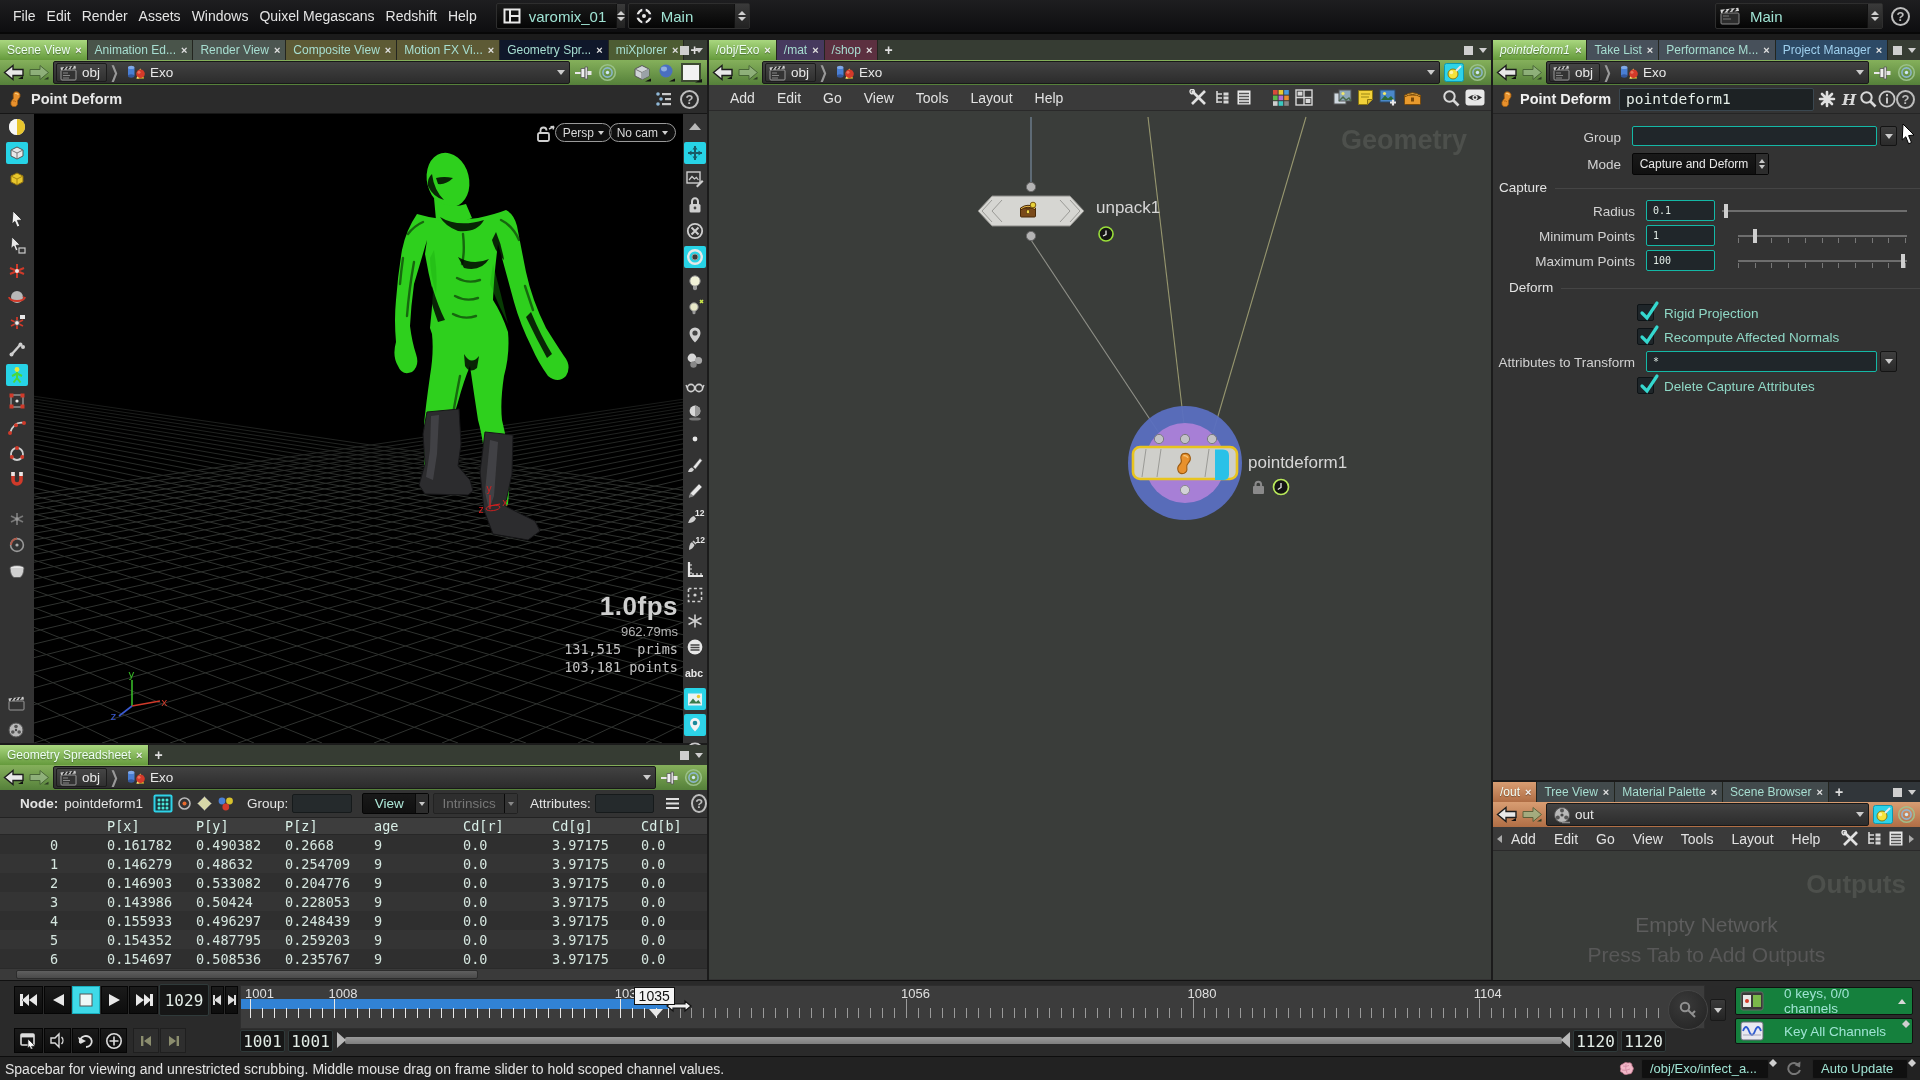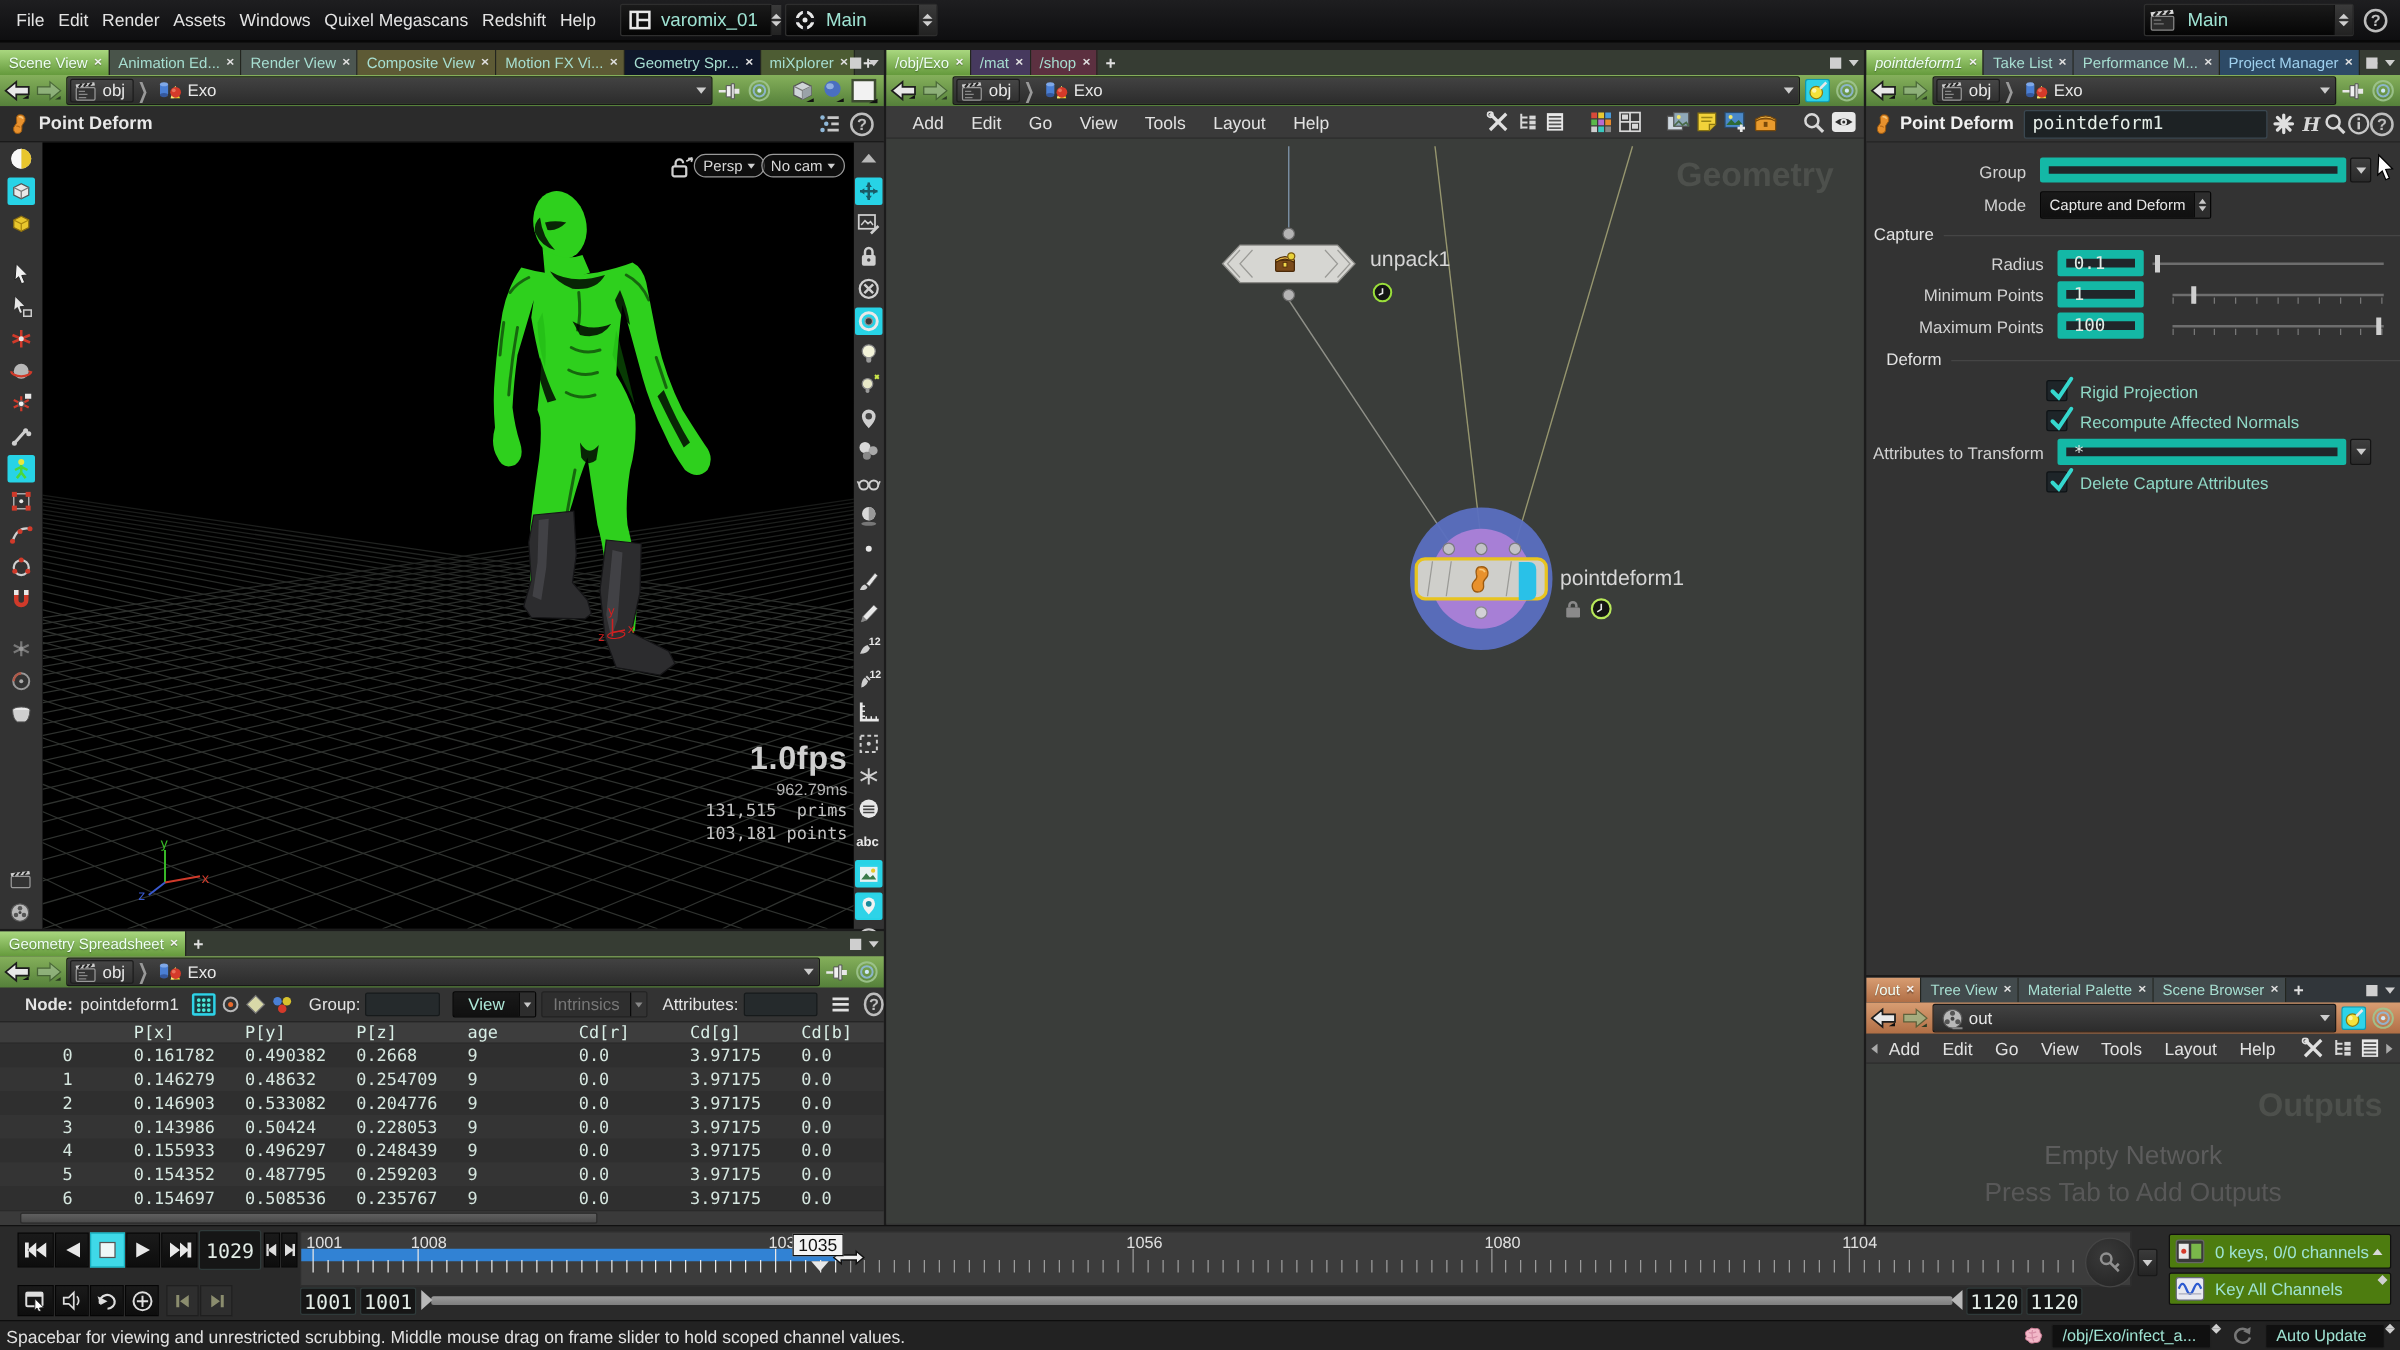--- a/index.html
+++ b/index.html
@@ -81,21 +81,21 @@
 .watermark { position:absolute; font-weight:bold; color:#4d504c; }
 .nodelabel { position:absolute; font-size:17px; color:#d6d6d6; }
 
 
 #par-head { height:29px; background:#333; display:flex; align-items:center; border-bottom:1px solid #252525; position:relative; }
 #par-head .ptitle { font-weight:bold; font-size:14.5px; color:#f0f0f0; margin:0 8px 0 4px; white-space:nowrap; }
 #par-head .pname { flex:1; height:23px; background:#1d2224; border:1px solid #3a4750; border-radius:2px; color:#e6efe9; font-family:"DejaVu Sans Mono",monospace; font-size:14.5px; display:flex; align-items:center; padding-left:6px; }
 #par-body { position:relative; font-size:13.5px; color:#cfcfcf; }
 .plabel { position:absolute; text-align:right; color:#d2d2d2; font-size:13.5px; }
 .plabel.teal { color:#8fd8c6; }
-.pinput { position:absolute; background:#20262a; border:7px solid #14b8a6; border-radius:2px; color:#e2ece6; font-family:"DejaVu Sans Mono",monospace; font-size:14px; display:flex; align-items:center; padding-left:6px; }
+.pinput { position:absolute; background:#20262a; border:1px solid #14b8a6; border-radius:2px; color:#e2ece6; font-family:"DejaVu Sans Mono",monospace; font-size:10px; display:flex; align-items:center; padding-left:6px; }
 .psection { position:absolute; color:#e2e2e2; font-size:13.5px; }
 .psection::after { content:""; position:absolute; left:100%; margin-left:8px; top:50%; width:999px; height:1px; background:#454545; }
 .pslider { position:absolute; height:14px; }
 .pslider .track { position:absolute; left:0; right:0; top:6px; height:2px; background:#6e6e6e; }
 .pslider .handle { position:absolute; top:0; width:4px; height:14px; background:#cfcfcf; }
 .pslider .tick { position:absolute; top:9px; width:1px; height:5px; background:#777; }
 .pcheck { position:absolute; width:17px; height:17px; background:#1e2529; border:1px solid #0e1316; border-radius:2px; }
 .pcheck svg { position:absolute; left:1px; top:-4px; overflow:visible; }
 .pdd { position:absolute; width:17px; background:linear-gradient(#3e3e3e,#2a2a2a); border:1px solid #141414; border-radius:2px; display:flex; align-items:center; justify-content:center; }
 .pdd .dn { width:0;height:0;border-left:4px solid transparent;border-right:4px solid transparent;border-top:5px solid #ccc; }
@@ -110,21 +110,21 @@
 #playedbar { position:absolute; left:0px; top:13px; height:10px; background:#3182d4; }
 #ruler .rlabel { position:absolute; top:0px; font-size:13px; color:#e0e0e0; }
 #ruler .tick { position:absolute; width:1px; background:#9a9a9a; }
 #frametip { position:absolute; background:#f4f4f4; color:#111; border:1px solid #111; font-size:14px; padding:0 4px; z-index:3; }
 #playhead { position:absolute; width:0; height:0; border-left:7px solid transparent; border-right:7px solid transparent; border-top:8px solid #e8e8e8; top:23px; z-index:2; }
 .pb-field { position:absolute; background:#161616; border:1px solid #2f3a3a; border-radius:2px; color:#e2ece6; font-family:"DejaVu Sans Mono",monospace; font-size:16px; display:flex; align-items:center; justify-content:center; }
 #rangeslider { position:absolute; }
 #rangeslider .rtrack { position:absolute; left:8px; right:8px; top:5px; height:7px; background:linear-gradient(#9a9a9a,#7e7e7e); border-radius:2px; }
 #rangeslider .tri-l { position:absolute; left:0; top:0; width:0; height:0; border-top:8.5px solid transparent; border-bottom:8.5px solid transparent; border-left:9px solid #b8b8b8; }
 #rangeslider .tri-r { position:absolute; right:0; top:0; width:0; height:0; border-top:8.5px solid transparent; border-bottom:8.5px solid transparent; border-right:9px solid #b8b8b8; }
-.keypanel { position:absolute; background:#4d7c0f; border:1px solid #101010; border-radius:2px; display:flex; align-items:center; }
+.keypanel { position:absolute; background:#15803d; border:1px solid #101010; border-radius:2px; display:flex; align-items:center;gap:12px; }
 .keypanel .ktext { color:#9fe3d3; font-size:13.5px; flex:1; padding-left:8px; }
 
 
 #statusbar { position:absolute; left:0; top:1056px; width:1920px; height:24px; background:#222; border-top:1px solid #0d0d0d; display:flex; align-items:center; }
 #statusbar .hint { font-size:14px; color:#e2e2e2; margin-left:5px; }
 .sb-field { height:20px; background:#101010; border:1px solid #202020; border-radius:2px; color:#9fe3d3; font-size:13px; display:flex; align-items:center; padding:0 8px; white-space:nowrap; }
 </style>
 </head>
 <body>
 

